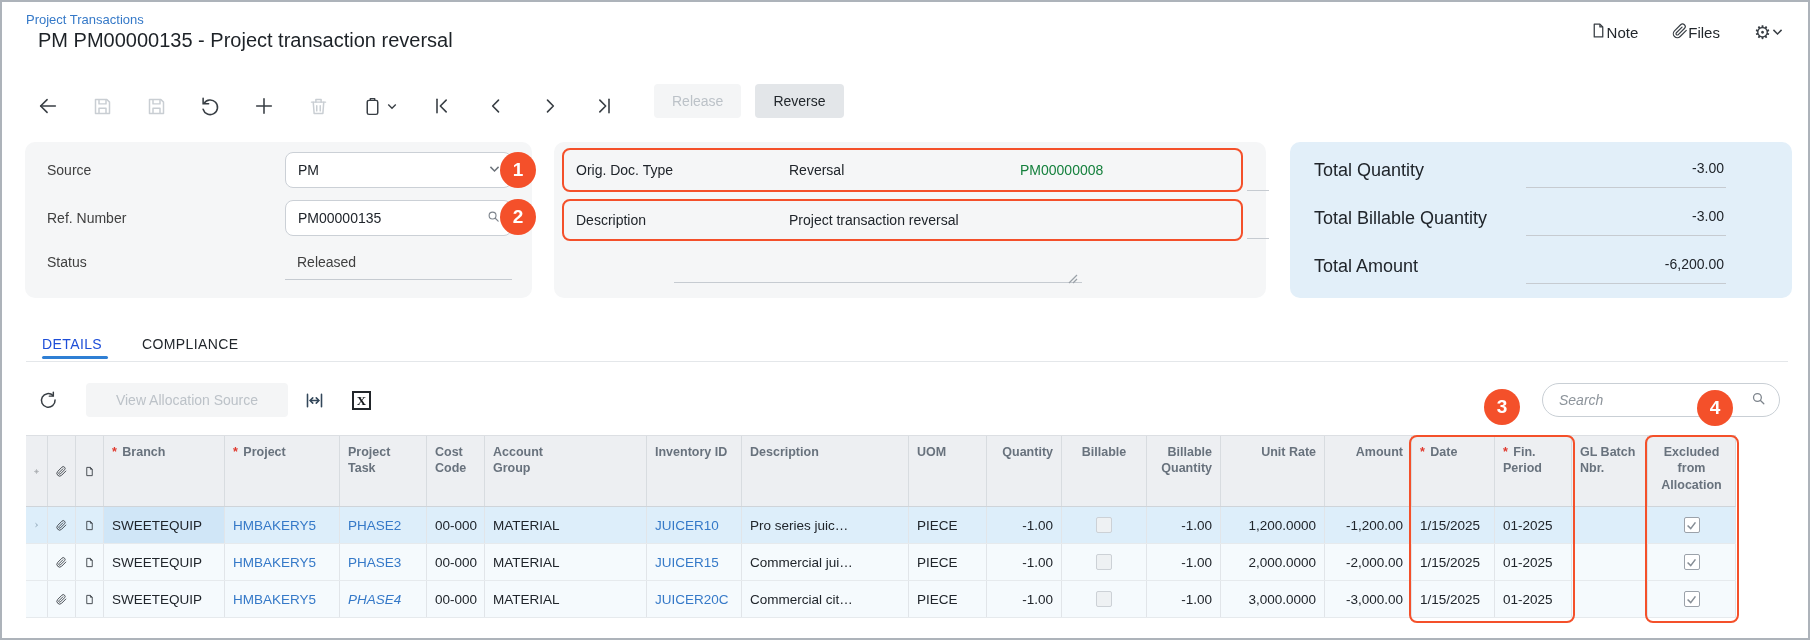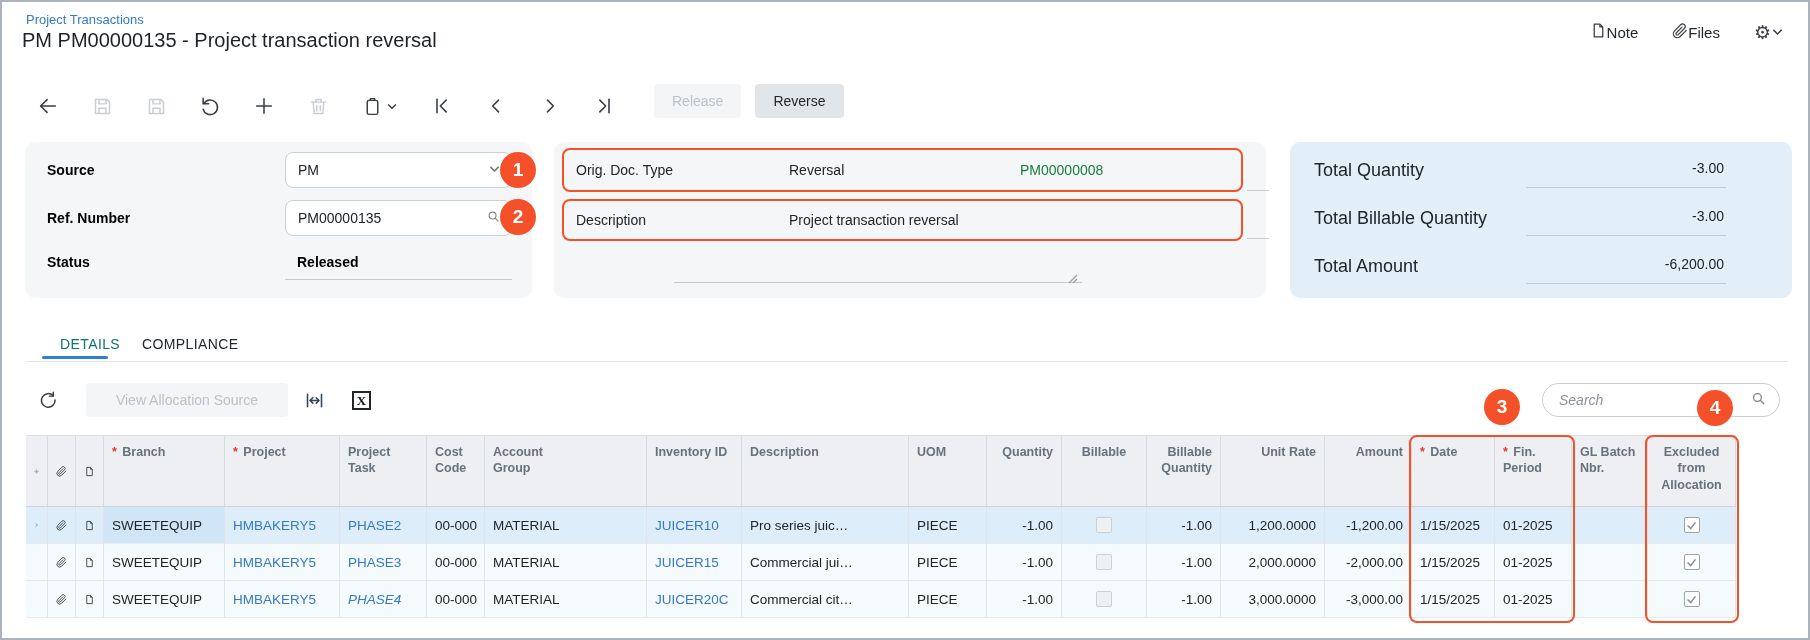--- a/index.html
+++ b/index.html
@@ -21,38 +21,38 @@
   .toolbar { display:flex; align-items:flex-end; }
   .tbi { width:24px; height:24px; display:flex; align-items:center; justify-content:center; margin-right:30px; cursor:pointer; }
   .tbi.dd { width:40px; }
   .btn { height:34px; border:none; border-radius:4px; font-size:14px; padding:0 18px;
          font-family:inherit; display:flex; align-items:center; justify-content:center; }
   .btn.disabled { background:#f4f5f6; color:#bcc2c8; }
   .btn.normal { background:#e3e6e9; color:#22272c; cursor:pointer; }
   
   .panel { position:absolute; top:140px; height:156px; border-radius:10px; background:#f5f6f7; }
   .panel.blue { background:#e2eff9; }
-  .flabel { position:absolute; font-size:14px; color:#000000;font-weight:bold; }
+  .flabel { position:absolute; font-size:14px; color:#404040; }
   .ctrl { position:absolute; left:260px; width:227px; height:36px; background:#fff;
           border:1px solid #cbd0d6; border-radius:8px; display:flex; align-items:center;
           padding:0 10px 0 12px; font-size:14px; }
   .ctrl .grow { flex:1; }
   .uline { position:absolute; height:1px; background:#c6cbd1; }
   .rbox { position:absolute; border:2px solid #f4502a; border-radius:8px; pointer-events:none; }
   .fbox { position:absolute; border:2px solid #f4502a; border-radius:8px; display:flex; align-items:center; padding-left:12px; font-size:14px; }
   .fbox .lb { width:213px; }
   .fbox .vl { width:231px; }
   .badge { position:absolute; width:36px; height:36px; border-radius:50%; background:#f4502a;
            color:#fff; font-size:19px; font-weight:bold; display:flex; align-items:center;
            justify-content:center; z-index:30; }
   .trow-label { position:absolute; left:24px; font-size:18px; }
   .trow-val { position:absolute; right:68px; font-size:14px; }
   
   .tab { position:absolute; font-size:14px; letter-spacing:.4px; cursor:pointer; }
-  .tab.active { color:#0f766e;margin-left:18px; }
+  .tab.active { color:#1d4ed8; }
   .tab.idle { color:#22272c; }
   .tabline { position:absolute; height:3px; background:#2f7fd4; border-radius:2px; }
   .hairline { position:absolute; height:1px; background:#e4e7ea; }
   
   .gtbtn { position:absolute; border-radius:4px; background:#f4f5f6; color:#bcc2c8;
            font-size:14px; display:flex; align-items:center; justify-content:center; }
   .searchbox { position:absolute; width:238px; height:34px; border:1px solid #c9cfd5;
                border-radius:17px; background:#fff; display:flex; align-items:center; padding:0 12px 0 16px; }
   .searchbox input { border:none; outline:none; flex:1; font-size:14px; font-family:inherit; min-width:0; }
   .searchbox input::placeholder { font-style:italic; color:#8d949b; }
@@ -78,21 +78,21 @@
   .cb { width:16px; height:16px; border:1px solid #9ba2aa; border-radius:2px; background:#fff;
         display:flex; align-items:center; justify-content:center; cursor:pointer; }
   .cb.off { background:#eef1f3; border-color:#ccd1d6; }
 </style>
 </head>
 <body>
 
 <div id="app">
 
   <a class="abs crumb" style="left:24px;top:10px">Project Transactions</a>
-  <div class="abs title" style="left:20px;top:27px">PM PM00000135 - Project transaction reversal</div>
+  <div class="abs title" style="left:36px;top:27px">PM PM00000135 - Project transaction reversal</div>
 
   <div class="abs hacts" style="right:24px;top:20px">
     <div class="hact">
       <span><svg viewBox="0 0 24 24" width="17" height="17" fill="none" stroke="#383e44" stroke-width="1.8" stroke-linejoin="round">
             <path d="M14 3H6v18h12V7z"></path>
             <path d="M14 3v4h4"></path>
           </svg></span>
       <span>Note</span>
     </div>
     <div class="hact">

